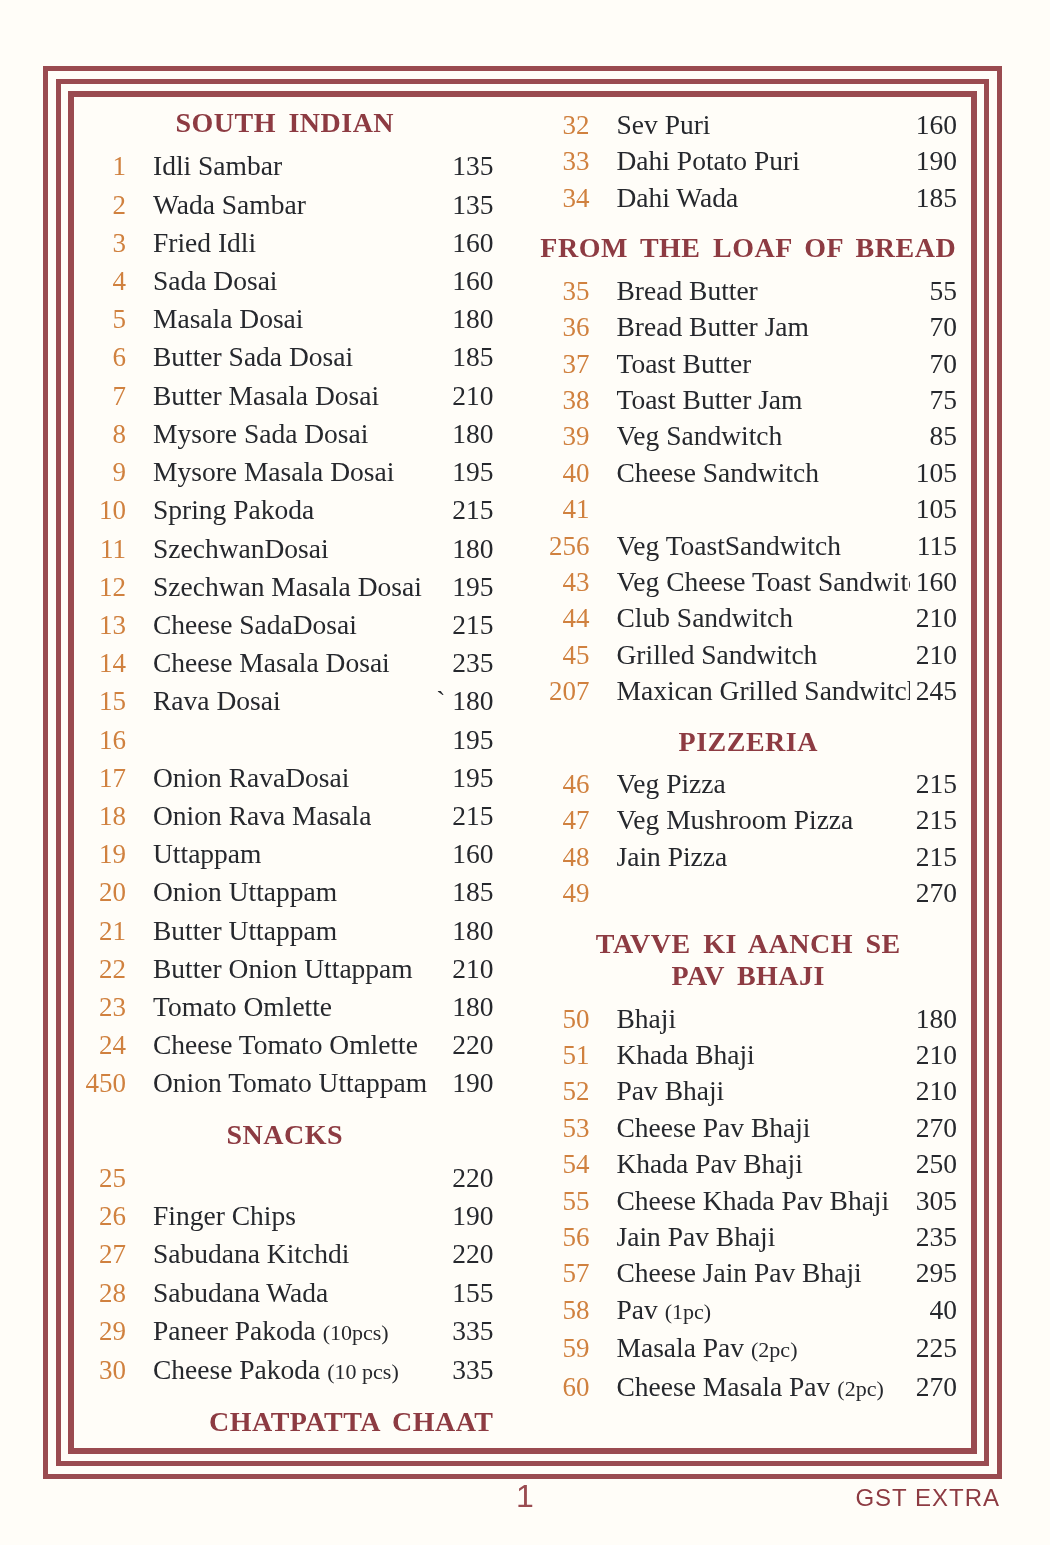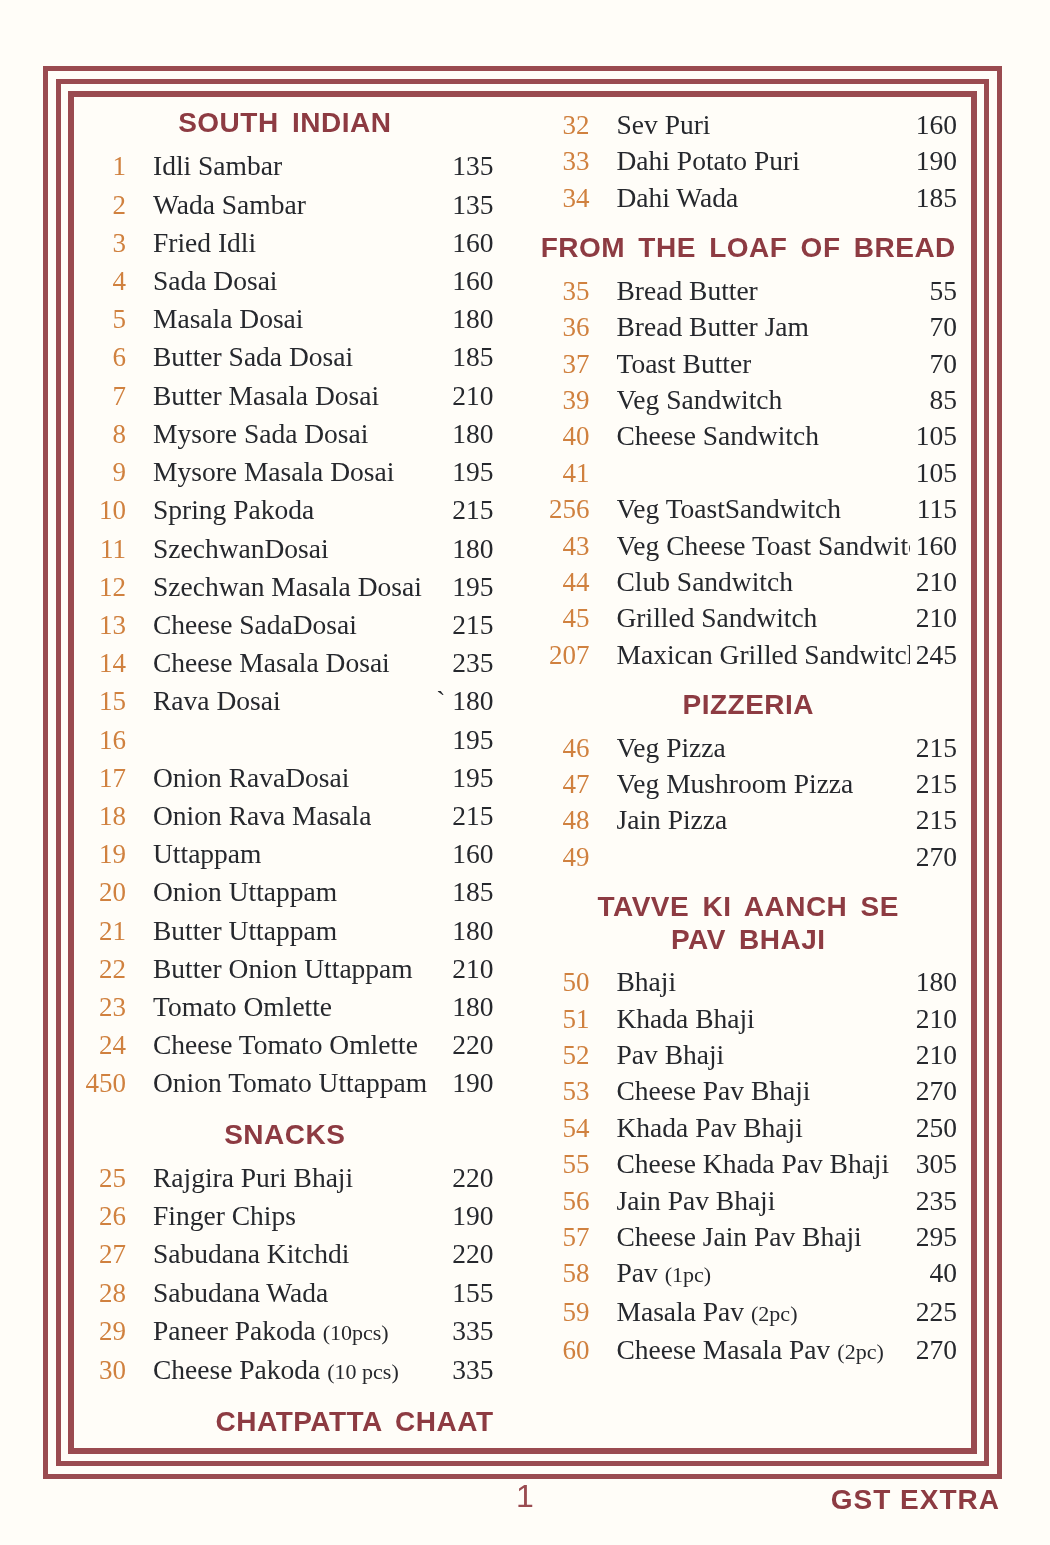--- a/index.html
+++ b/index.html
@@ -39,21 +39,21 @@
     color:#8d3b42;
     font-size:28px;
     text-align:center;
     letter-spacing:0.5px;
     word-spacing:5px;
     line-height:1.16;
     margin:16px 0 8px 0;
   }
   .sec-title.first { margin-top:0; }
   .sec-title.left { text-align:right; }
-  .sec-title span { display:block; white-space:nowrap; }
+  .sec-title span { display:block; white-space:nowrap;font-family:Liberation Serif, serif; }
 
   .row {
     display:flex; align-items:baseline;
     font-size:27.5px; color:#26282d;
     line-height:37.2px;
     white-space:nowrap;
   }
   .col-right .row { line-height:36.4px; }
   .no {
     flex:none; width:50px; text-align:right;
@@ -67,22 +67,22 @@
     position:absolute; top:1478px; left:0; width:100%;
     text-align:center;
     color:#9a4b50;
     font-family:"Liberation Sans", sans-serif;
     font-size:32px;
   }
   .gst {
     position:absolute; top:1484px; right:50px;
     color:#8d3b42;
     font-family:"Liberation Sans", sans-serif;
-    font-weight:bold;
-    font-size:28px;
+    font-weight:normal;
+    font-size:24px;
     letter-spacing:1px;
   }
 </style>
 </head>
 <body>
 
 <div class="frame">
   <div class="frame-mid">
     <div class="frame-inner">
       <div class="cols">
@@ -212,21 +212,20 @@
             <div class="row">
               <span class="no">450</span>
               <span class="nm">Onion Tomato Uttappam</span>
               <span class="pr">190</span>
             </div>
             <div class="sec-title">
               <span>SNACKS</span>
             </div>
             <div class="row">
               <span class="no">25</span>
-              <span class="nm">Rajgira Puri Bhaji</span>
               <span class="pr">220</span>
             </div>
             <div class="row">
               <span class="no">26</span>
               <span class="nm">Finger Chips</span>
               <span class="pr">190</span>
             </div>
             <div class="row">
               <span class="no">27</span>
               <span class="nm">Sabudana Kitchdi</span>
@@ -284,20 +283,25 @@
             </div>
             <div class="row">
               <span class="no">36</span>
               <span class="nm">Bread Butter Jam</span>
               <span class="pr">70</span>
             </div>
             <div class="row">
               <span class="no">37</span>
               <span class="nm">Toast Butter</span>
               <span class="pr">70</span>
+            </div>
+            <div class="row">
+              <span class="no">38</span>
+              <span class="nm">Toast Butter Jam</span>
+              <span class="pr">75</span>
             </div>
             <div class="row">
               <span class="no">39</span>
               <span class="nm">Veg Sandwitch</span>
               <span class="pr">85</span>
             </div>
             <div class="row">
               <span class="no">40</span>
               <span class="nm">Cheese Sandwitch</span>
               <span class="pr">105</span>

